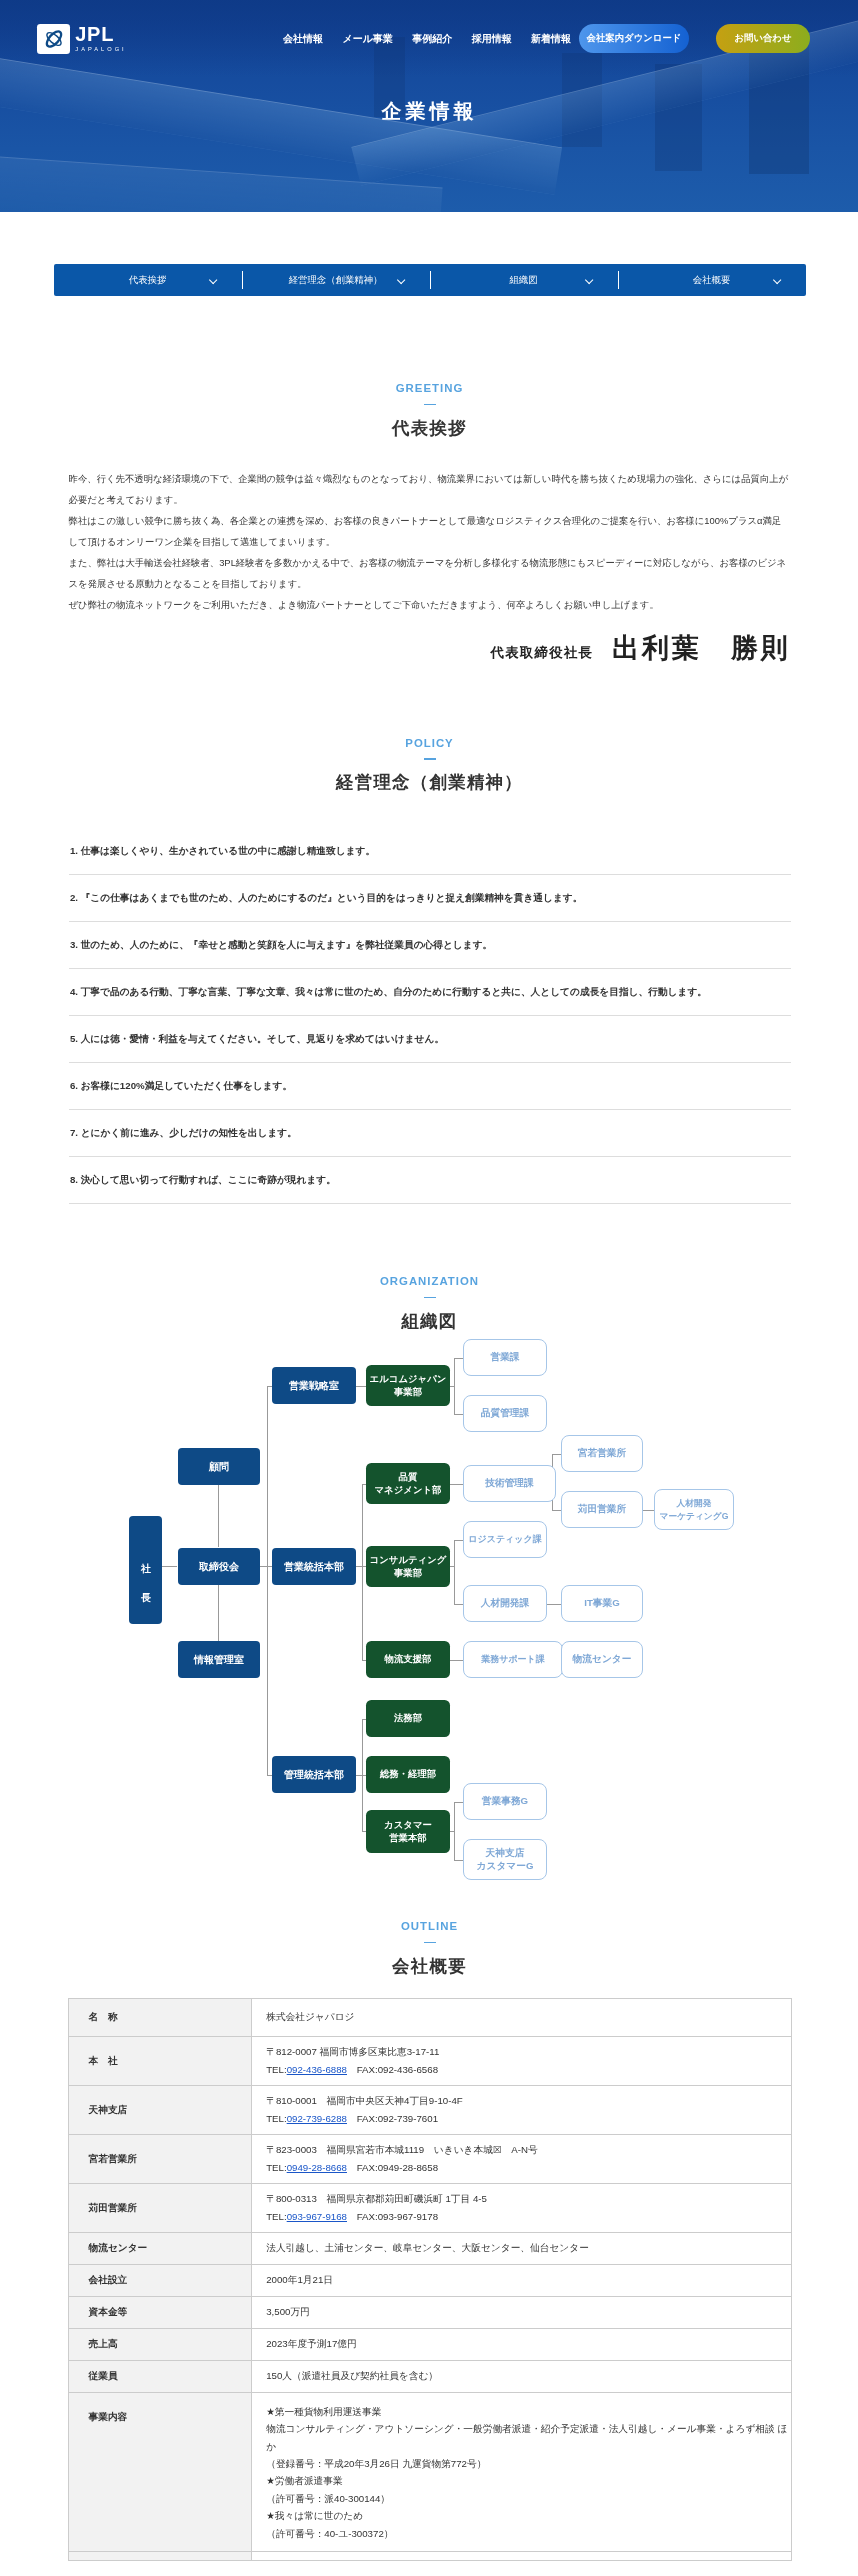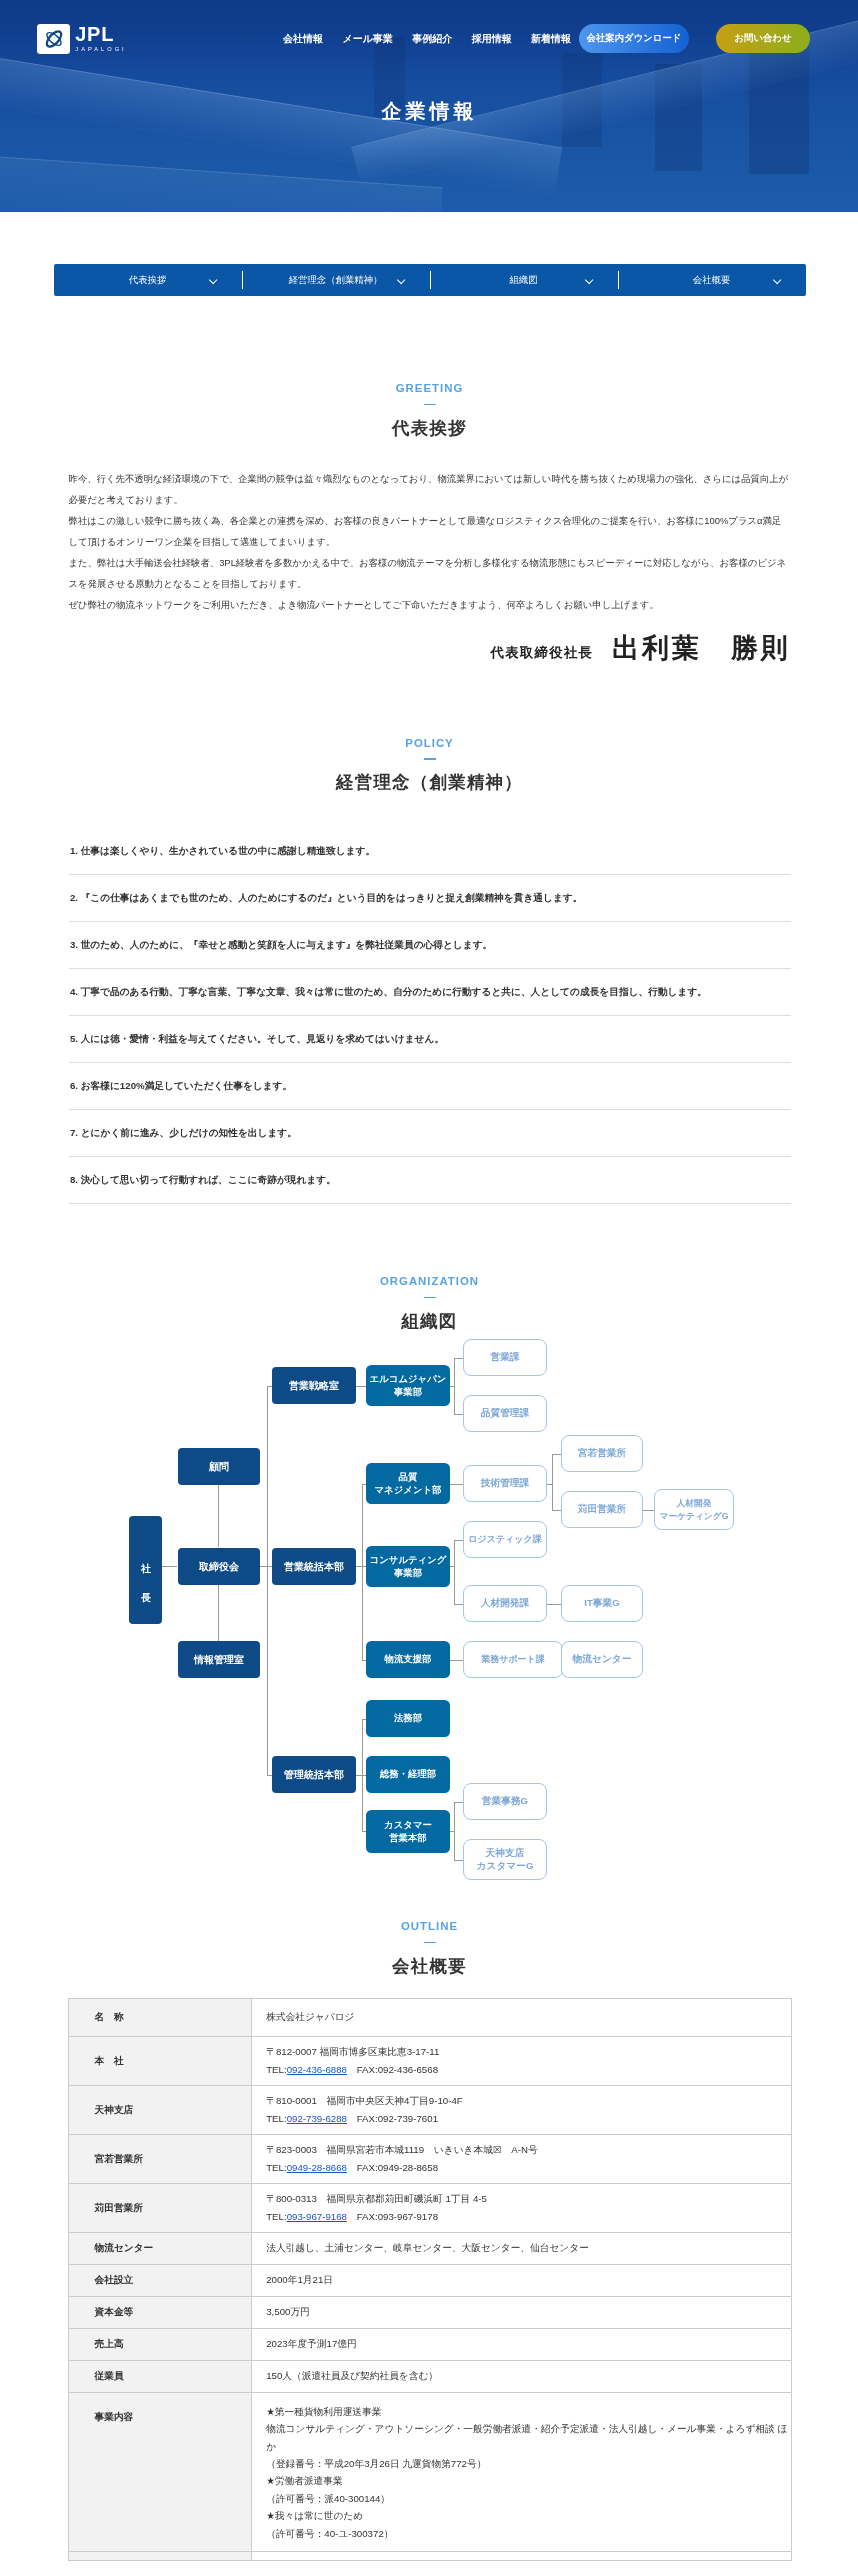--- a/index.html
+++ b/index.html
@@ -54,58 +54,58 @@
   #policy .sec-label{margin-top:70px;}
   .policy-list{margin-top:32px;}
   .policy-item{font-size:9.7px;font-weight:bold;color:#333;line-height:18px;
     padding:14px 1.3px 14px 21.4px;text-indent:-20px;border-bottom:0.7px solid #ddd;}
   #organization .sec-label{margin-top:70px;}
   
   .org-chart{position:relative;width:675px;height:543px;margin:5.3px auto 0;}
   .node{position:absolute;display:flex;align-items:center;justify-content:center;text-align:center;
     font-weight:bold;white-space:pre-line;box-sizing:border-box;}
   .nd{background:#0E4A86;color:#fff;border-radius:4px;font-size:10px;}
-  .nm{background:#0369a1;color:#fff;border-radius:5.3px;font-size:9.4px;line-height:12.7px;}
+  .nm{background:#14532d;color:#fff;border-radius:5.3px;font-size:9.4px;line-height:12.7px;}
   .nl{background:#fff;color:#7FA8D6;border:1px solid #A6C6E8;border-radius:8px;font-size:9.7px;line-height:12.7px;}
   .hl,.vl{position:absolute;background:#999;}
   .hl{height:0.7px;}
   .vl{width:0.7px;}
   .n-president{left:37px;top:177px;width:33px;height:108px;writing-mode:vertical-rl;letter-spacing:9.4px;padding-top:6.7px;}
   .n-komon{left:86px;top:109px;width:82px;height:37px;}
   .n-torishimari{left:86px;top:209px;width:82px;height:37px;}
   .n-joho{left:86px;top:302px;width:82px;height:37px;}
   .n-senryaku{left:180px;top:28px;width:84px;height:37px;}
   .n-etokatsu{left:180px;top:209px;width:84px;height:37px;}
   .n-ktokatsu{left:180px;top:417px;width:84px;height:37px;}
   .n-elcom{left:274px;top:26px;width:84px;height:41px;}
   .n-hmgmt{left:274px;top:124px;width:84px;height:41px;}
   .n-consult{left:274px;top:207px;width:84px;height:41px;}
   .n-bshien{left:274px;top:302px;width:84px;height:37px;}
   .n-homu{left:274px;top:361px;width:84px;height:37px;}
   .n-somu{left:274px;top:417px;width:84px;height:37px;}
   .n-customer{left:274px;top:471px;width:84px;height:43px;}
   .n-eigyoka{left:371px;top:0;width:84px;height:37px;}
   .n-hkanri{left:371px;top:56px;width:84px;height:37px;}
-  .n-gijutsu{left:371px;top:126px;width:84px;height:37px;}
+  .n-gijutsu{left:371px;top:126px;width:93px;height:37px;}
   .n-logi{left:371px;top:182px;width:84px;height:37px;font-size:9px;}
   .n-jkaihatsu{left:371px;top:246px;width:84px;height:37px;}
   .n-gsupport{left:371px;top:302px;width:100px;height:37px;font-size:9px;}
   .n-ejimu{left:371px;top:444px;width:84px;height:37px;}
   .n-tenjin{left:371px;top:500px;width:84px;height:41px;}
   .n-miyawaka{left:469px;top:96px;width:82px;height:37px;}
   .n-kanda{left:469px;top:152px;width:82px;height:37px;}
   .n-it{left:469px;top:246px;width:82px;height:37px;}
   .n-bcenter{left:469px;top:302px;width:82px;height:37px;}
   .n-jmkt{left:562px;top:150px;width:80px;height:41px;font-size:8.7px;}
   
   #outline .sec-label{margin-top:37px;}
   .co-table{margin-top:19px;border:0.7px solid #ccc;border-bottom:none;}
   .t-row{display:flex;border-bottom:0.7px solid #ccc;}
   .t-label{width:183px;background:#F2F2F2;font-weight:bold;font-size:9.7px;
-    display:flex;align-items:center;padding-left:26px;box-sizing:border-box;border-right:0.7px solid #ccc;flex-shrink:0;}
+    display:flex;align-items:center;padding-left:20px;box-sizing:border-box;border-right:0.7px solid #ccc;flex-shrink:0;}
   .t-value{flex:1;padding-left:14.7px;display:flex;flex-direction:column;justify-content:center;font-size:9.7px;}
   .r-s{height:31px;}
   .r-m{height:37px;}
   .r-a{height:48px;}
   .r-a .t-value{line-height:18px;}
   .r-biz{height:158px;}
   .r-biz .t-label{align-items:flex-start;padding-top:17.4px;}
   .r-biz .t-value{justify-content:flex-start;padding-top:9.4px;line-height:17.4px;}
   .r-sliver{height:8px;}
   a.tel{color:#1A56C8;text-decoration:underline;cursor:pointer;}

